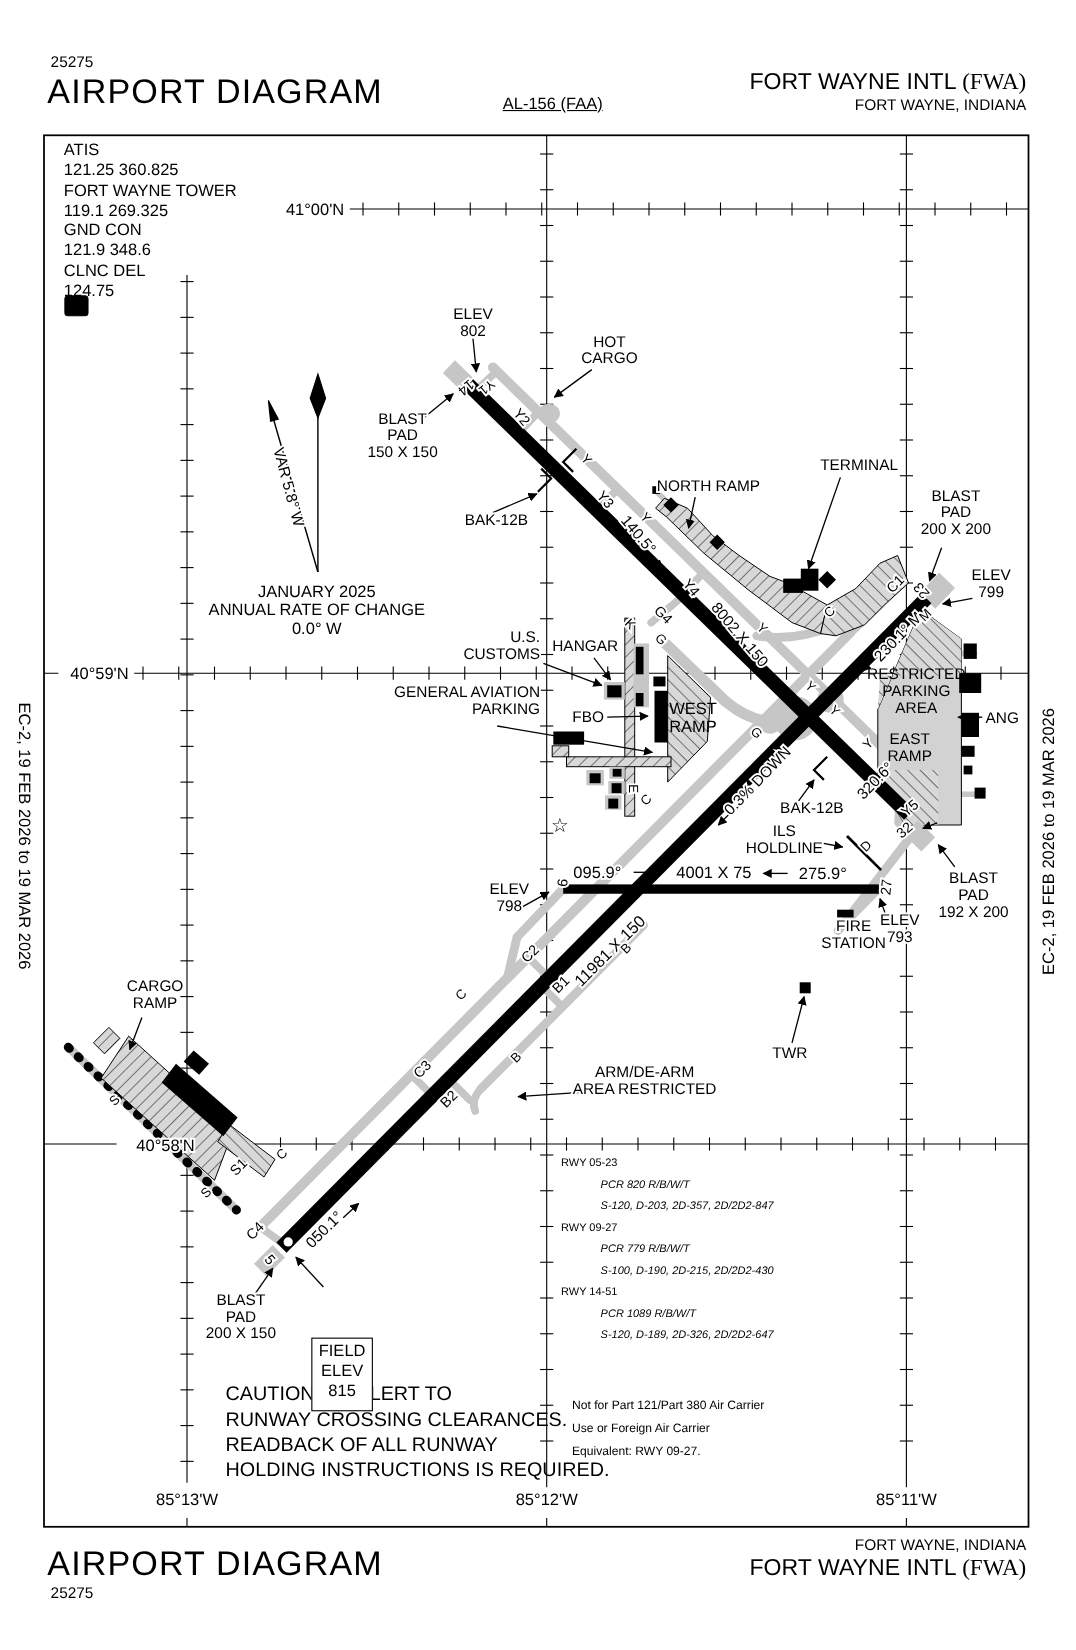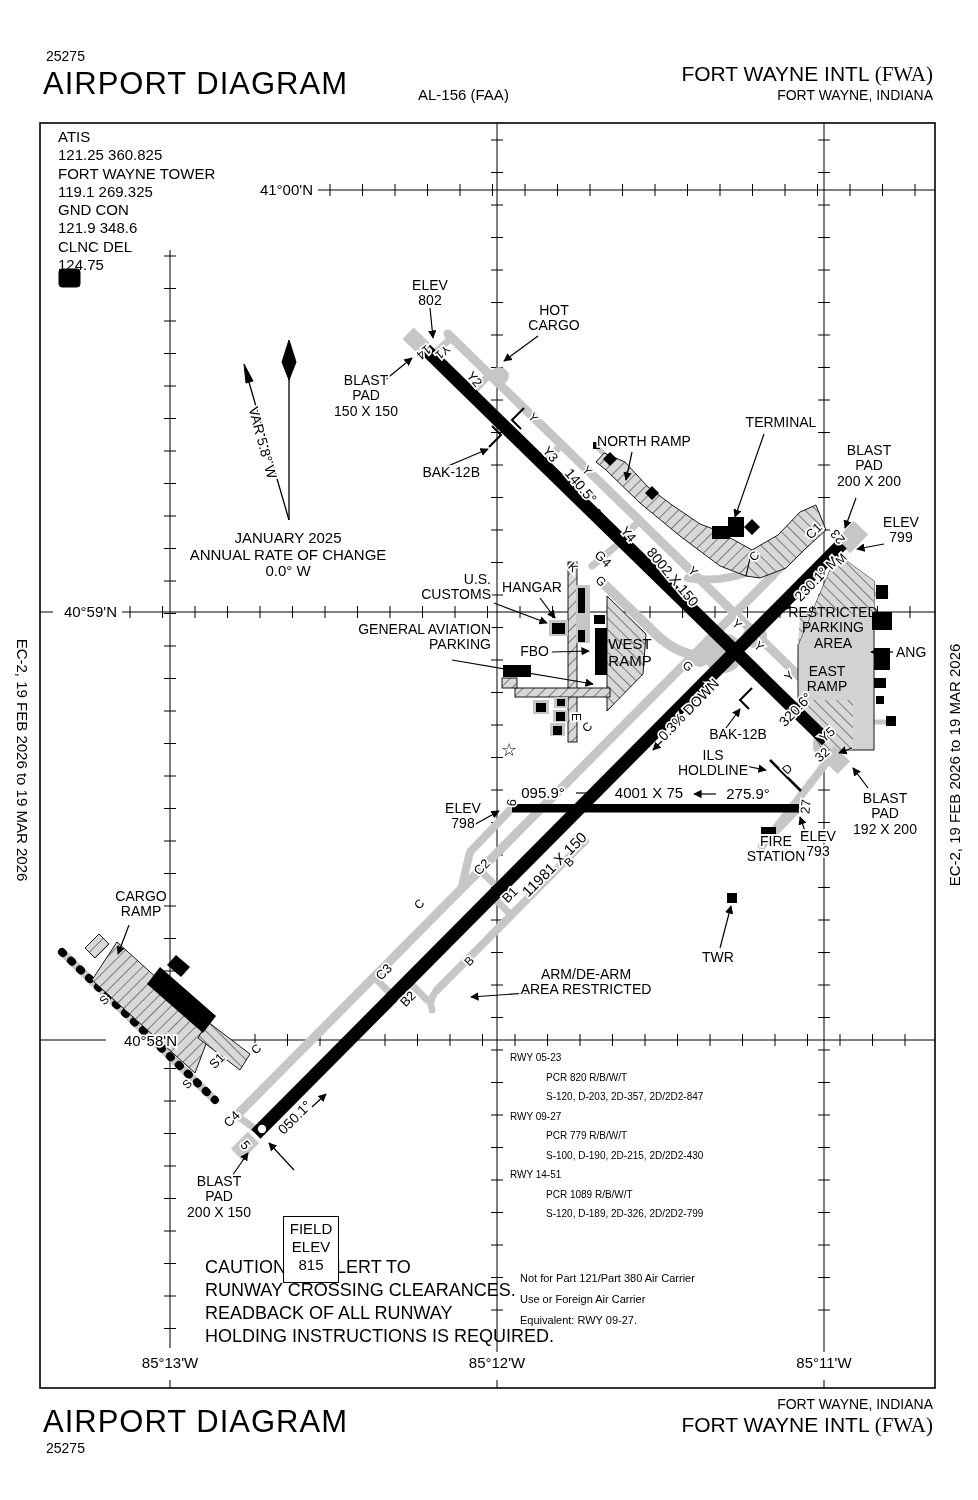--- a/index.html
+++ b/index.html
@@ -4,27 +4,27 @@
 <style>
   html,body{margin:0;padding:0;background:#fff;}
   #page{position:relative;width:978px;height:1500px;background:#fff;overflow:hidden;
         font-family:"Liberation Sans",sans-serif;color:#000;}
   svg{position:absolute;left:0;top:0;}
   .abs{position:absolute;white-space:nowrap;}
   .halo{stroke:#fff;stroke-width:3.5px;paint-order:stroke;fill:#000;}
   svg text{font-family:"Liberation Sans",sans-serif;fill:#000;}
   #hdr-num{left:46px;top:48px;font-size:14px;}
   #hdr-title{left:43px;top:66px;font-size:31px;letter-spacing:1px;}
-  #hdr-proc{left:418px;top:86px;font-size:15px;}
+  #hdr-proc{left:457px;top:86px;font-size:15px;text-decoration:underline;}
   #hdr-apt{right:45px;top:62px;font-size:21px;text-align:right;}
   #hdr-city{right:45px;top:87px;font-size:14px;text-align:right;}
   .serif{font-family:"Liberation Serif",serif;}
   #freq-box{left:58px;top:128px;font-size:15px;line-height:18.3px;}
   #rwy-data{left:510px;top:1048px;font-size:10px;line-height:19.5px;}
-  #rwy-data .i1{padding-left:36px;}
+  #rwy-data .i1{padding-left:36px;font-style:italic;}
   #caution{left:205px;top:1256px;font-size:18px;line-height:23px;}
   #caution .u{}
   #carrier-note{left:520px;top:1268px;font-size:11px;line-height:21px;}
   #field-elev-box{left:283px;top:1216px;width:54px;height:62px;border:1.5px solid #000;
                   font-size:15px;line-height:18px;text-align:center;padding-top:3px;background:#fff;}
   .vnote{position:absolute;font-size:15px;white-space:nowrap;}
   #vnote-l{left:22px;top:760px;transform:translate(-50%,-50%) rotate(90deg);}
   #vnote-r{left:954px;top:765px;transform:translate(-50%,-50%) rotate(-90deg);}
   #ftr-city{right:45px;top:1396px;font-size:14px;text-align:right;}
   #ftr-apt{right:45px;top:1413px;font-size:21px;text-align:right;}
@@ -492,21 +492,21 @@
 
   <div class="abs" id="rwy-data">
       <div class="ln">RWY 05-23</div>
       <div class="ln i1">PCR 820 R/B/W/T</div>
       <div class="ln i1">S-120, D-203, 2D-357, 2D/2D2-847</div>
       <div class="ln">RWY 09-27</div>
       <div class="ln i1">PCR 779 R/B/W/T</div>
       <div class="ln i1">S-100, D-190, 2D-215, 2D/2D2-430</div>
       <div class="ln">RWY 14-51</div>
       <div class="ln i1">PCR 1089 R/B/W/T</div>
-      <div class="ln i1">S-120, D-189, 2D-326, 2D/2D2-799</div>
+      <div class="ln i1">S-120, D-189, 2D-326, 2D/2D2-647</div>
     </div>
   <div class="abs" id="caution">
       <div class="ln">CAUTION:  BE ALERT TO</div>
       <div class="ln">RUNWAY CROSSING CLEARANCES.</div>
       <div class="ln u">READBACK OF ALL RUNWAY</div>
       <div class="ln u">HOLDING INSTRUCTIONS IS REQUIRED.</div>
     </div>
   <div class="abs" id="carrier-note">
       <div class="ln">Not for Part 121/Part 380 Air Carrier</div>
       <div class="ln">Use or Foreign Air Carrier</div>

